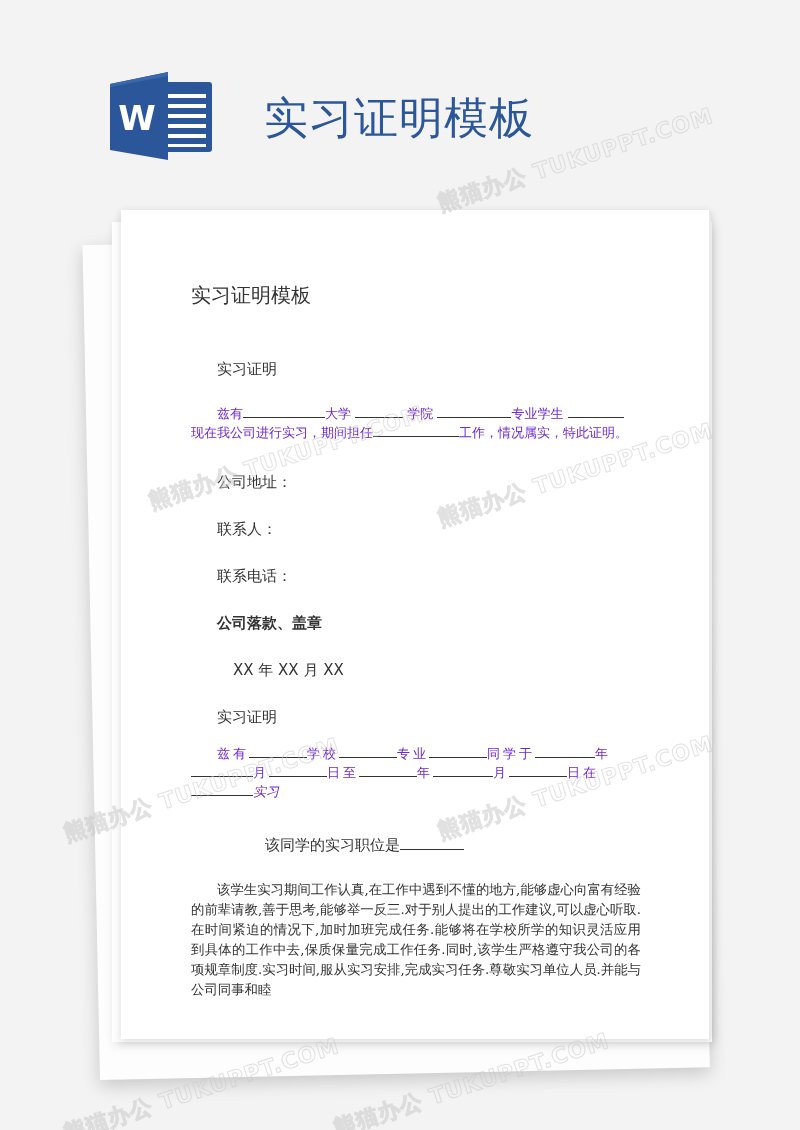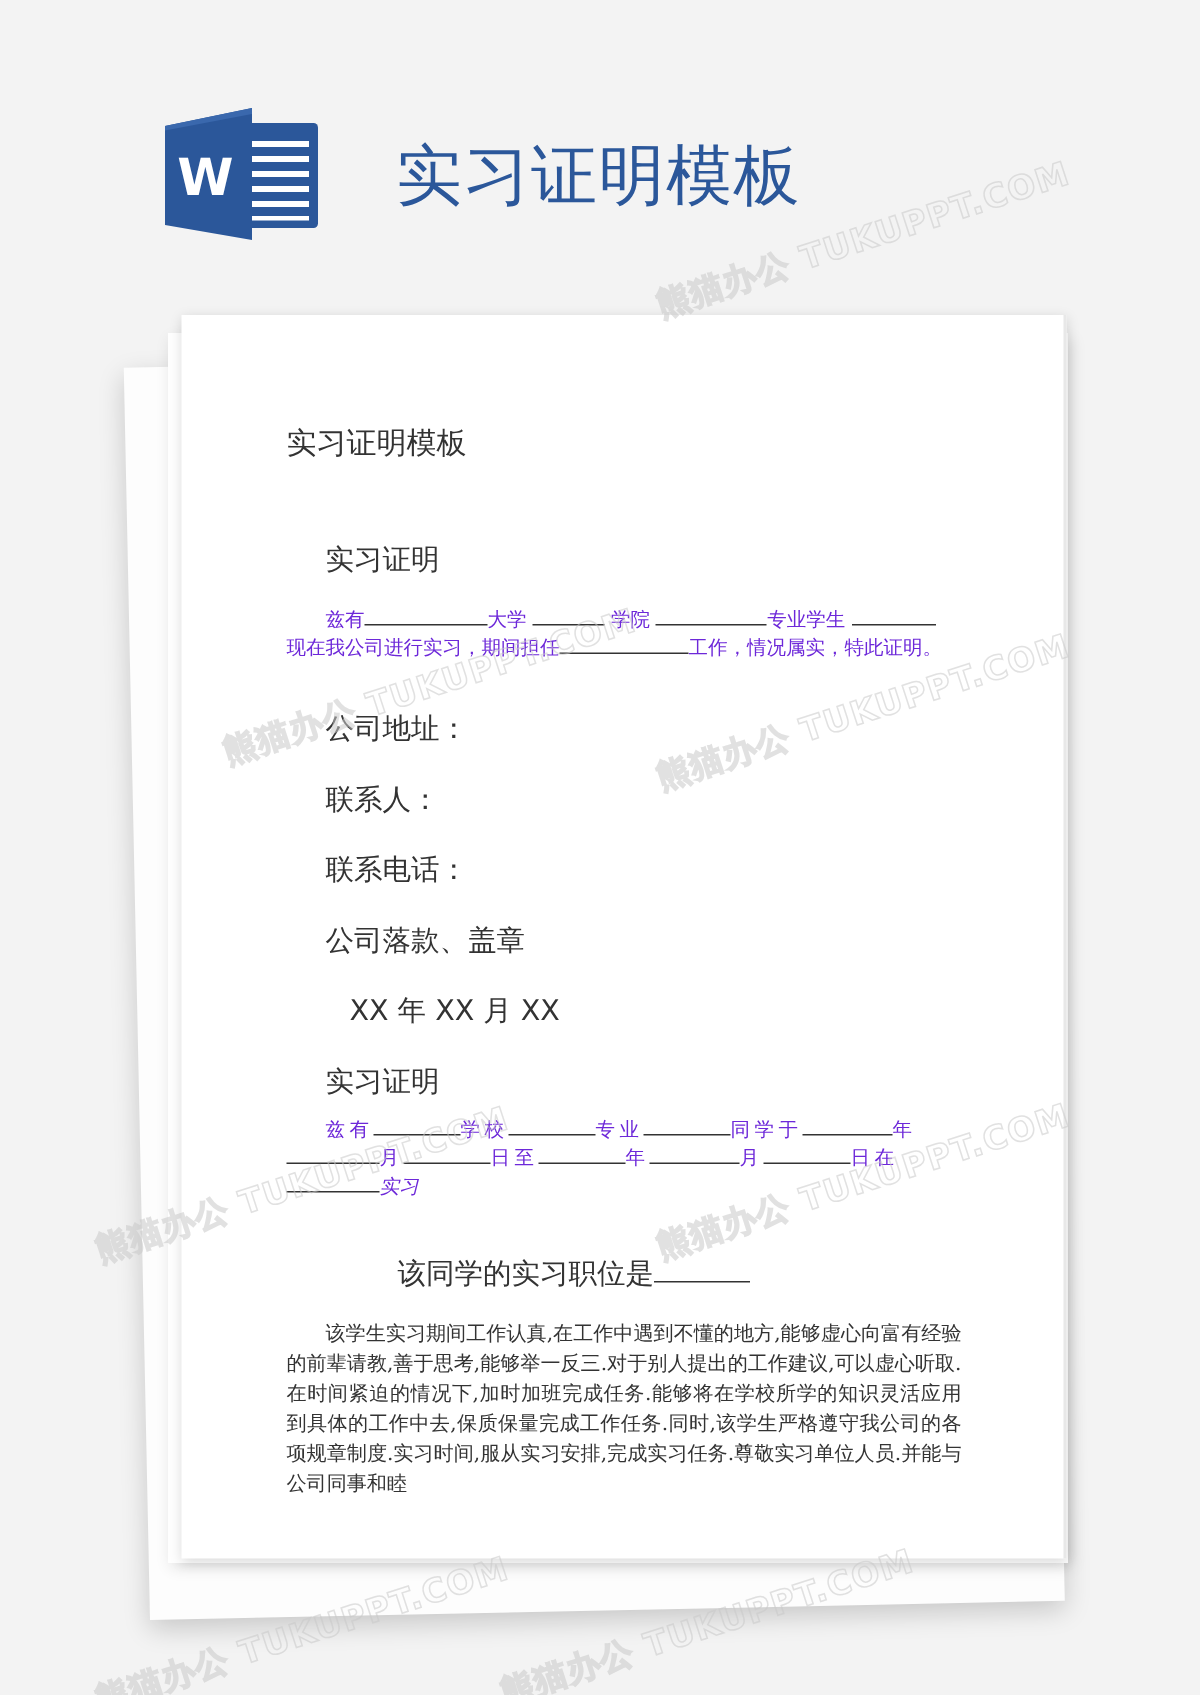--- a/index.html
+++ b/index.html
@@ -88,21 +88,21 @@
       top: 72px;
       font-size: 20px;
       color: #333;
       margin: 0;
       font-weight: normal;
       font-family: "DejaVu Sans", "Liberation Sans", sans-serif;
     }
     .p {
       position: absolute;
       left: 96px;
-      font-size: 19px;
+      font-size: 15px;
       color: #333;
       margin: 0;
       white-space: nowrap;
     }
     .para {
       position: absolute;
       left: 70px;
       width: 450px;
       font-size: 13px;
       line-height: 23px;
@@ -164,21 +164,21 @@
       <span>兹有</span><span class="blank" style="width:82px;"></span><span>大学</span>&nbsp;<span class="blank" style="width:48px;"></span>&nbsp;<span>学院</span>&nbsp;<span class="blank" style="width:74px;"></span><span>专业学生</span>&nbsp;<span class="blank" style="width:56px;"></span>
     </span>
     <span class="line">
       <span>现在我公司进行实习，期间担任</span><span class="blank" style="width:86px;"></span><span>工作，情况属实，特此证明。</span>
     </span>
   </div>
 
   <p class="p" style="top:263px;">公司地址：</p>
   <p class="p" style="top:310px;">联系人：</p>
   <p class="p" style="top:357px;">联系电话：</p>
-  <p class="p" style="top:404px;">公司落款、盖章</p>
+  <p class="p" style="top:404px;font-weight:bold;">公司落款、盖章</p>
   <p class="p sans" style="top:451px;">XX 年 XX 月 XX</p>
 
   <p class="p" style="top:498px;">实习证明</p>
 
   <div class="para spaced" style="top:534px; line-height:19px; letter-spacing:3px;">
     <span class="line" style="padding-left:26px;">
       <span>兹有</span><span class="blank" style="width:58px;"></span><span>学校</span><span class="blank" style="width:58px;"></span><span>专业</span><span class="blank" style="width:58px;"></span><span>同学于</span><span class="blank" style="width:60px;"></span><span>年</span>
     </span>
     <span class="line">
       <span class="blank" style="width:62px;"></span><span>月</span><span class="blank" style="width:58px;"></span><span>日至</span><span class="blank" style="width:58px;"></span><span>年</span><span class="blank" style="width:60px;"></span><span>月</span><span class="blank" style="width:58px;"></span><span>日在</span>

